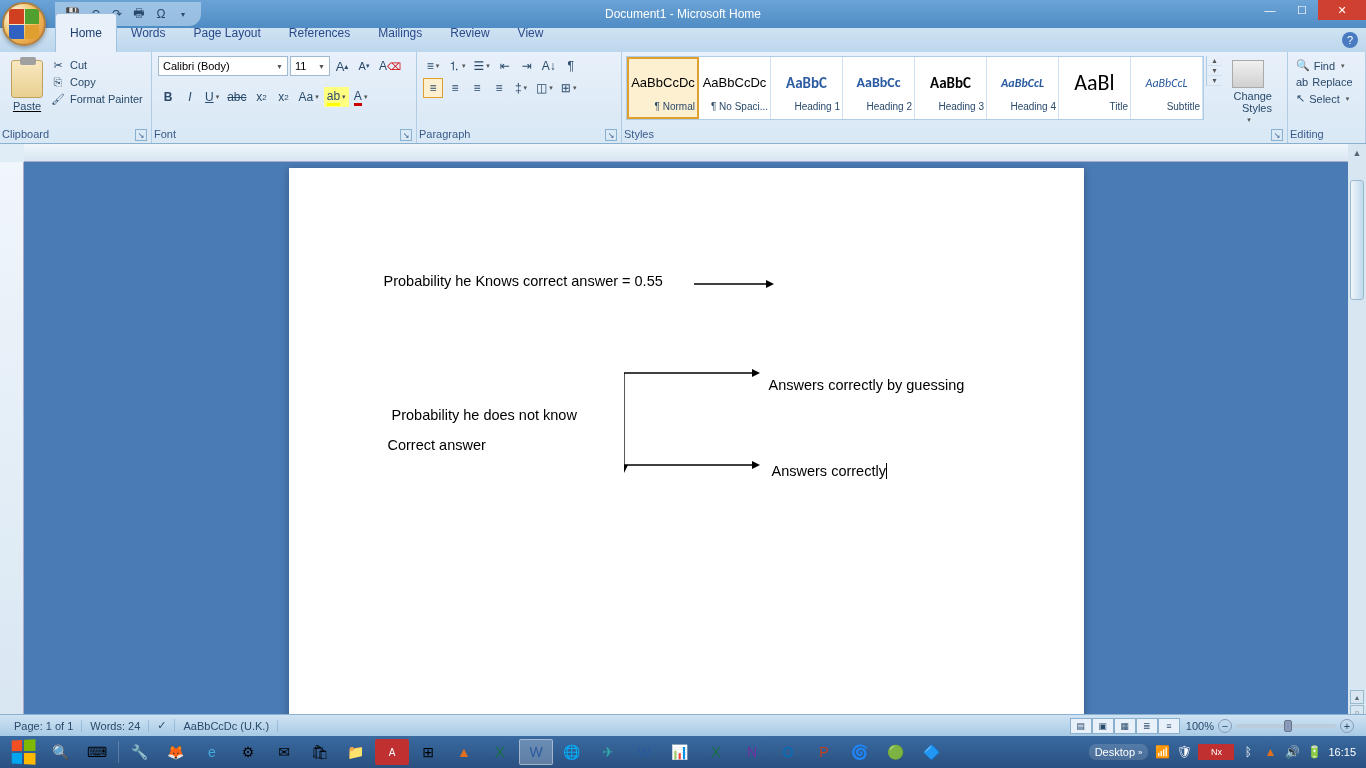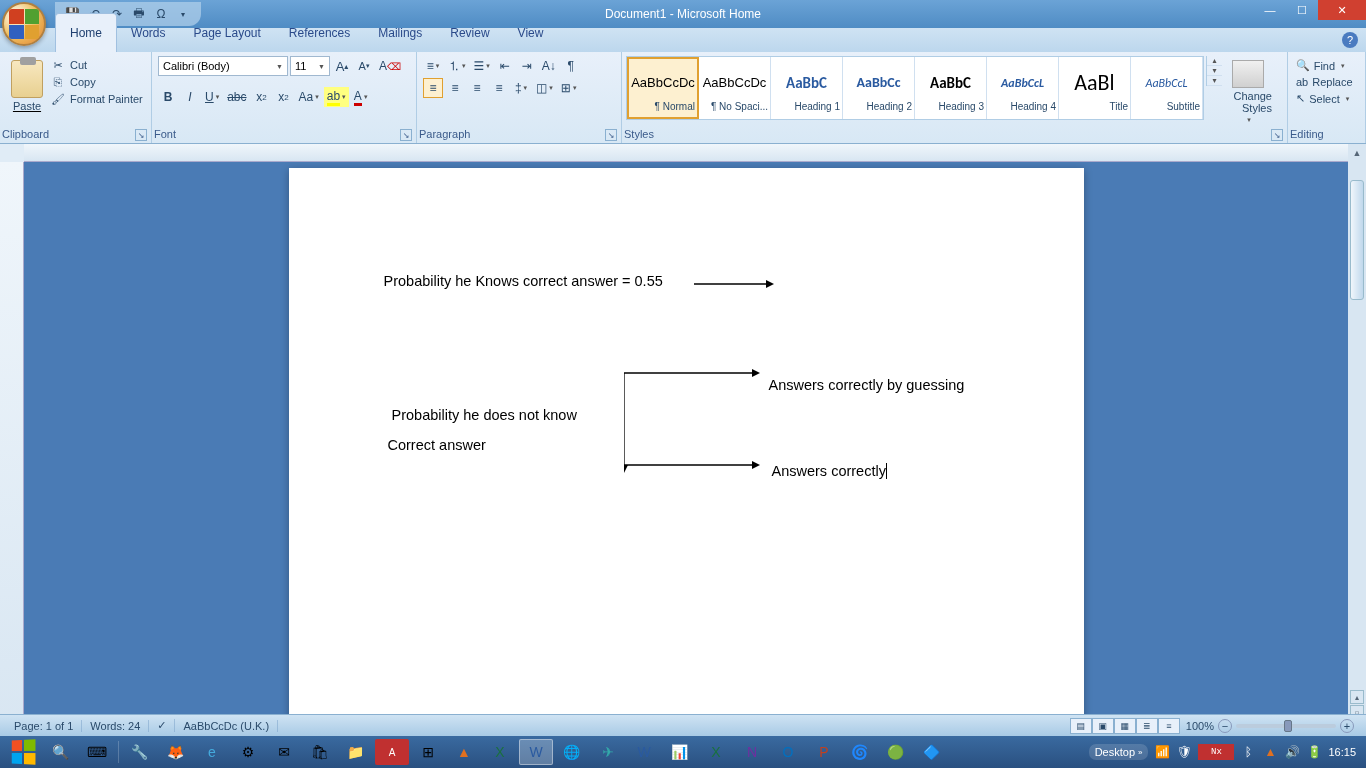--- a/index.html
+++ b/index.html
@@ -414,20 +414,20 @@
   <div class="tb-item">🌀</div>
   <div class="tb-item">🟢</div>
   <div class="tb-item">🔷</div>
   <div class="tray">
     <div class="desktop-btn">
         <span>Desktop</span>
         <span style="font-size:8px;">»</span>
       </div>
     <span class="tray-icon">📶</span>
     <span class="tray-icon">🛡</span>
-    <span class="tray-icon" style="background:#c03030;font-size:9px;padding:1px 18px;font-family:Liberation Mono, monospace;">Nx</span>
+    <span class="tray-icon" style="background:#c03030;font-size:9px;padding:1px 18px;">Nx</span>
     <span class="tray-icon">ᛒ</span>
     <span class="tray-icon" style="color:#e07020;">▲</span>
     <span class="tray-icon">🔊</span>
     <span class="tray-icon">🔋</span>
     <span>16:15</span>
   </div>
 </div>
 
 </body></html>

